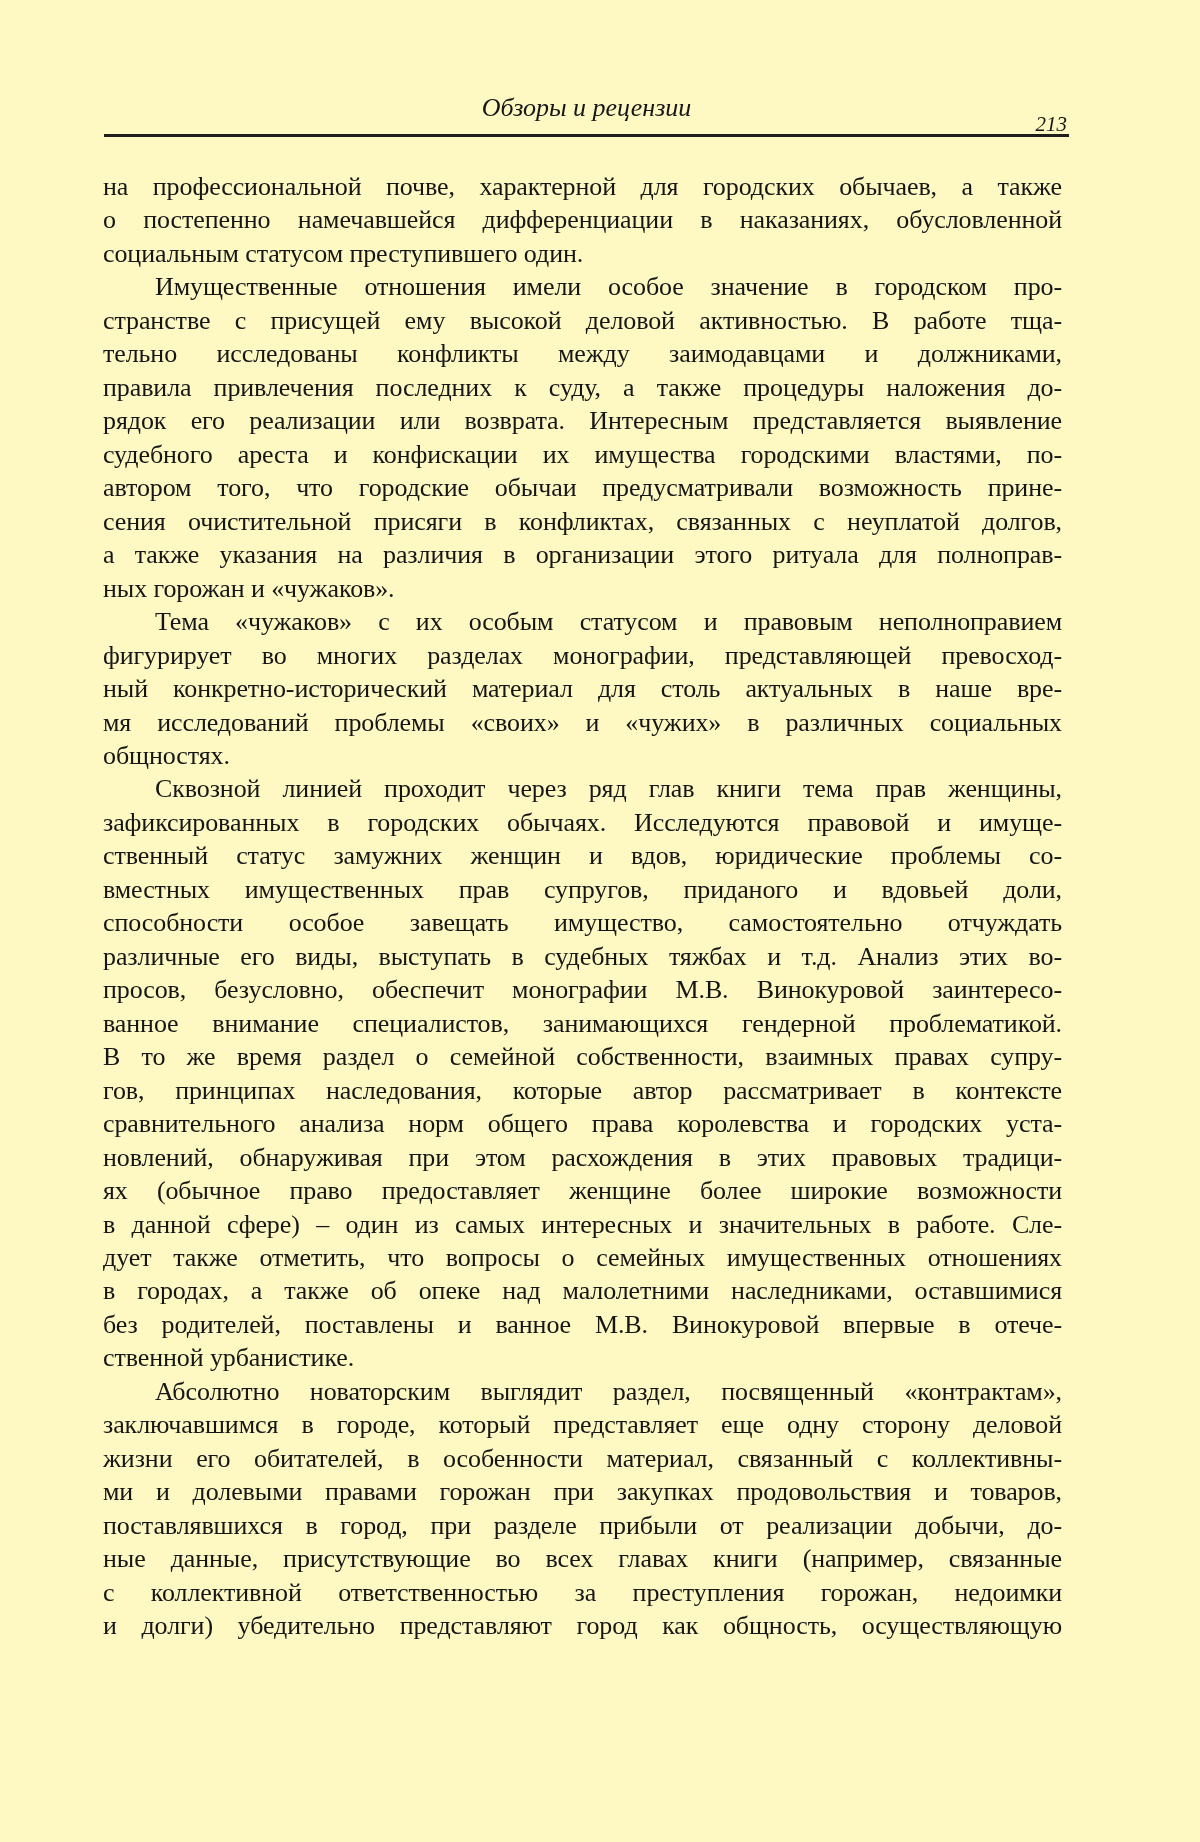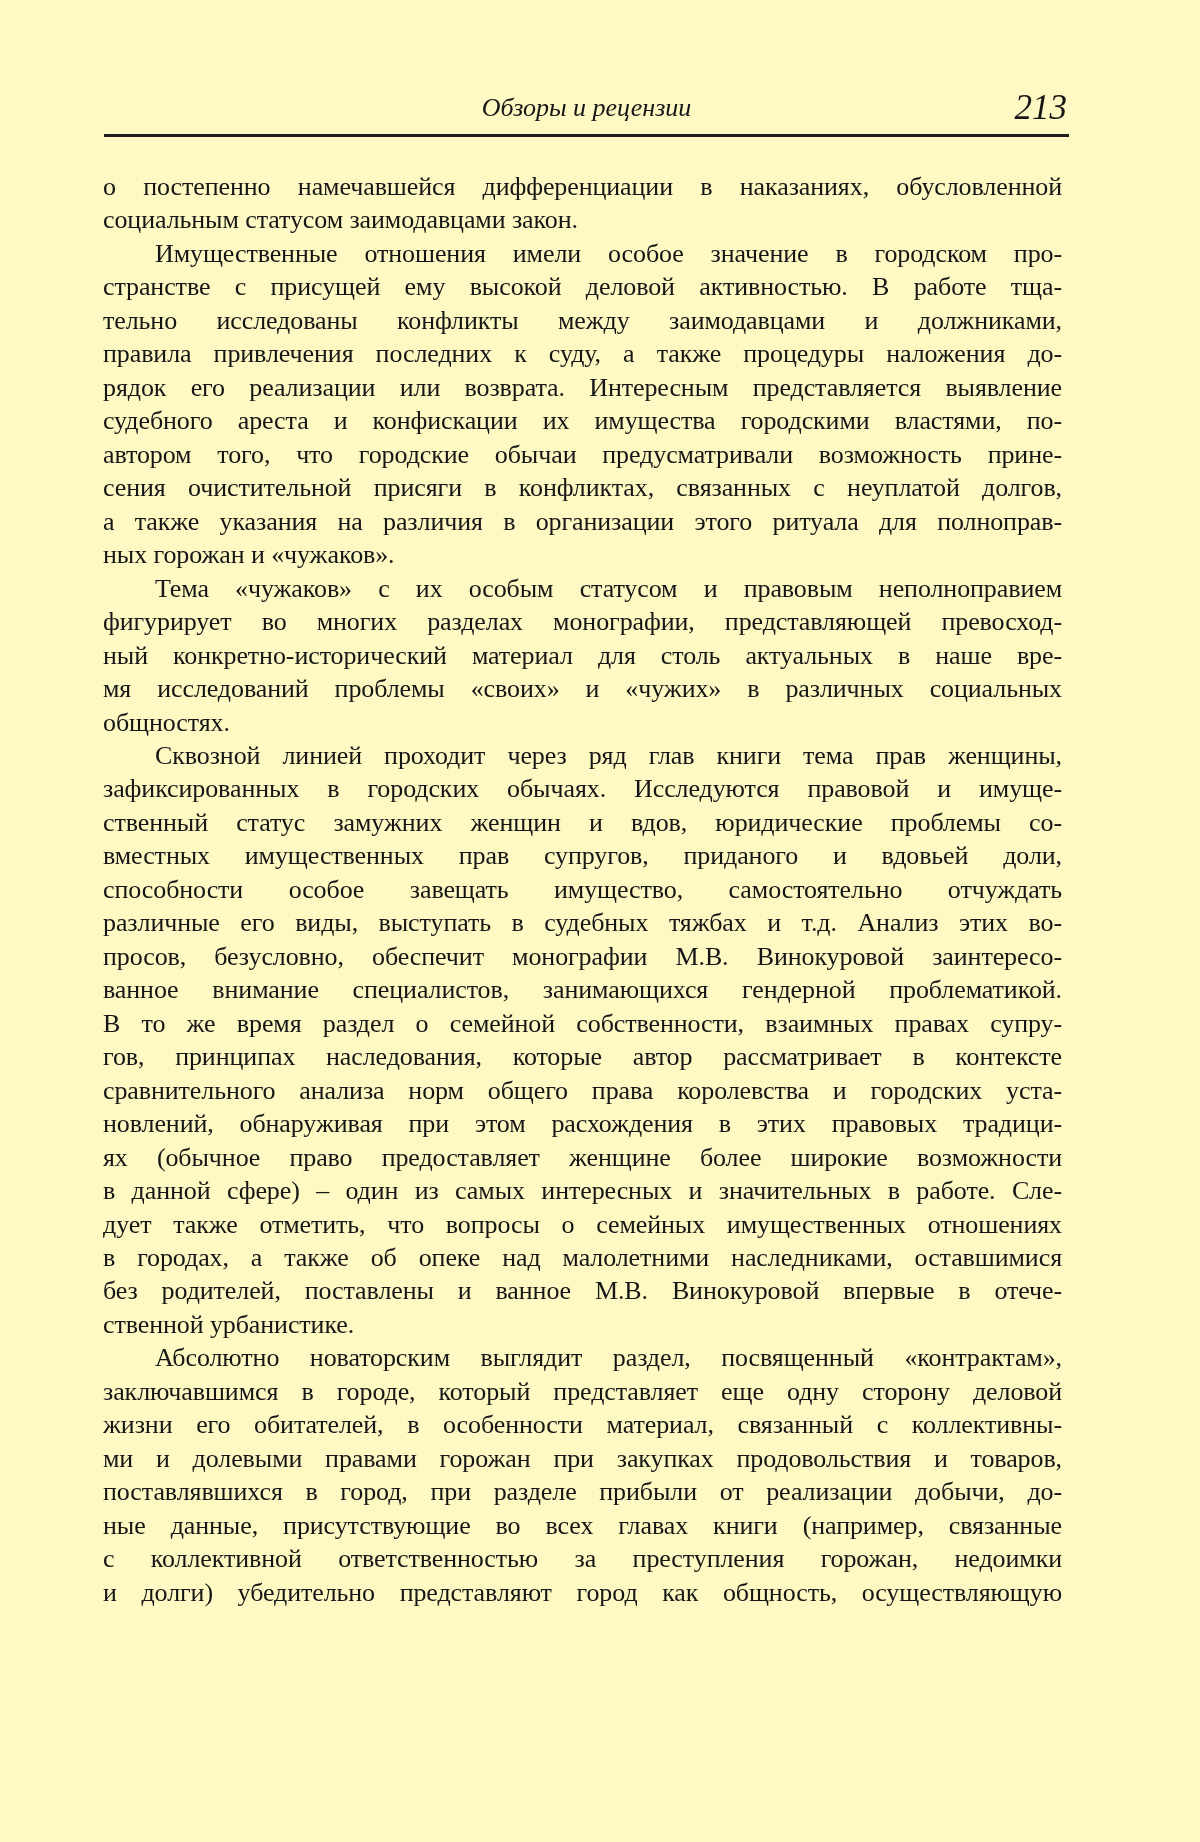--- a/index.html
+++ b/index.html
@@ -23,22 +23,22 @@
     width: 965px;
     height: 44px;
     line-height: 44px;
     font-size: 26px;
     font-style: italic;
     text-align: center;
   }
   .rh-num {
     position: absolute;
     right: 2px;
-    top: 0;
-    font-size: 35px;
+    top: 16px;
+    font-size: 21px;
   }
   .rule {
     position: absolute;
     left: 104px;
     top: 134px;
     width: 965px;
     height: 3px;
     background: #1f1f1f;
   }
   .text-block {
@@ -68,22 +68,23 @@
 <body>
 
 <div class="page">
   <header class="running-head">
     <span class="rh-title">Обзоры и рецензии</span>
     <span class="rh-num">213</span>
   </header>
   <div class="rule"></div>
   <main class="text-block">
       <div class="paragraph">
+        <div class="line">на профессиональной почве, характерной для городских обычаев, а также</div>
         <div class="line">о постепенно намечавшейся дифференциации в наказаниях, обусловленной</div>
-        <div class="line pl">социальным статусом заимодавцами закон.</div>
+        <div class="line pl">социальным статусом преступившего один.</div>
       </div>
       <div class="paragraph">
         <div class="line indent">Имущественные отношения имели особое значение в городском про-</div>
         <div class="line">странстве с присущей ему высокой деловой активностью. В работе тща-</div>
         <div class="line">тельно исследованы конфликты между заимодавцами и должниками,</div>
         <div class="line">правила привлечения последних к суду, а также процедуры наложения до-</div>
         <div class="line">рядок его реализации или возврата. Интересным представляется выявление</div>
         <div class="line">судебного ареста и конфискации их имущества городскими властями, по-</div>
         <div class="line">автором того, что городские обычаи предусматривали возможность прине-</div>
         <div class="line">сения очистительной присяги в конфликтах, связанных с неуплатой долгов,</div>

